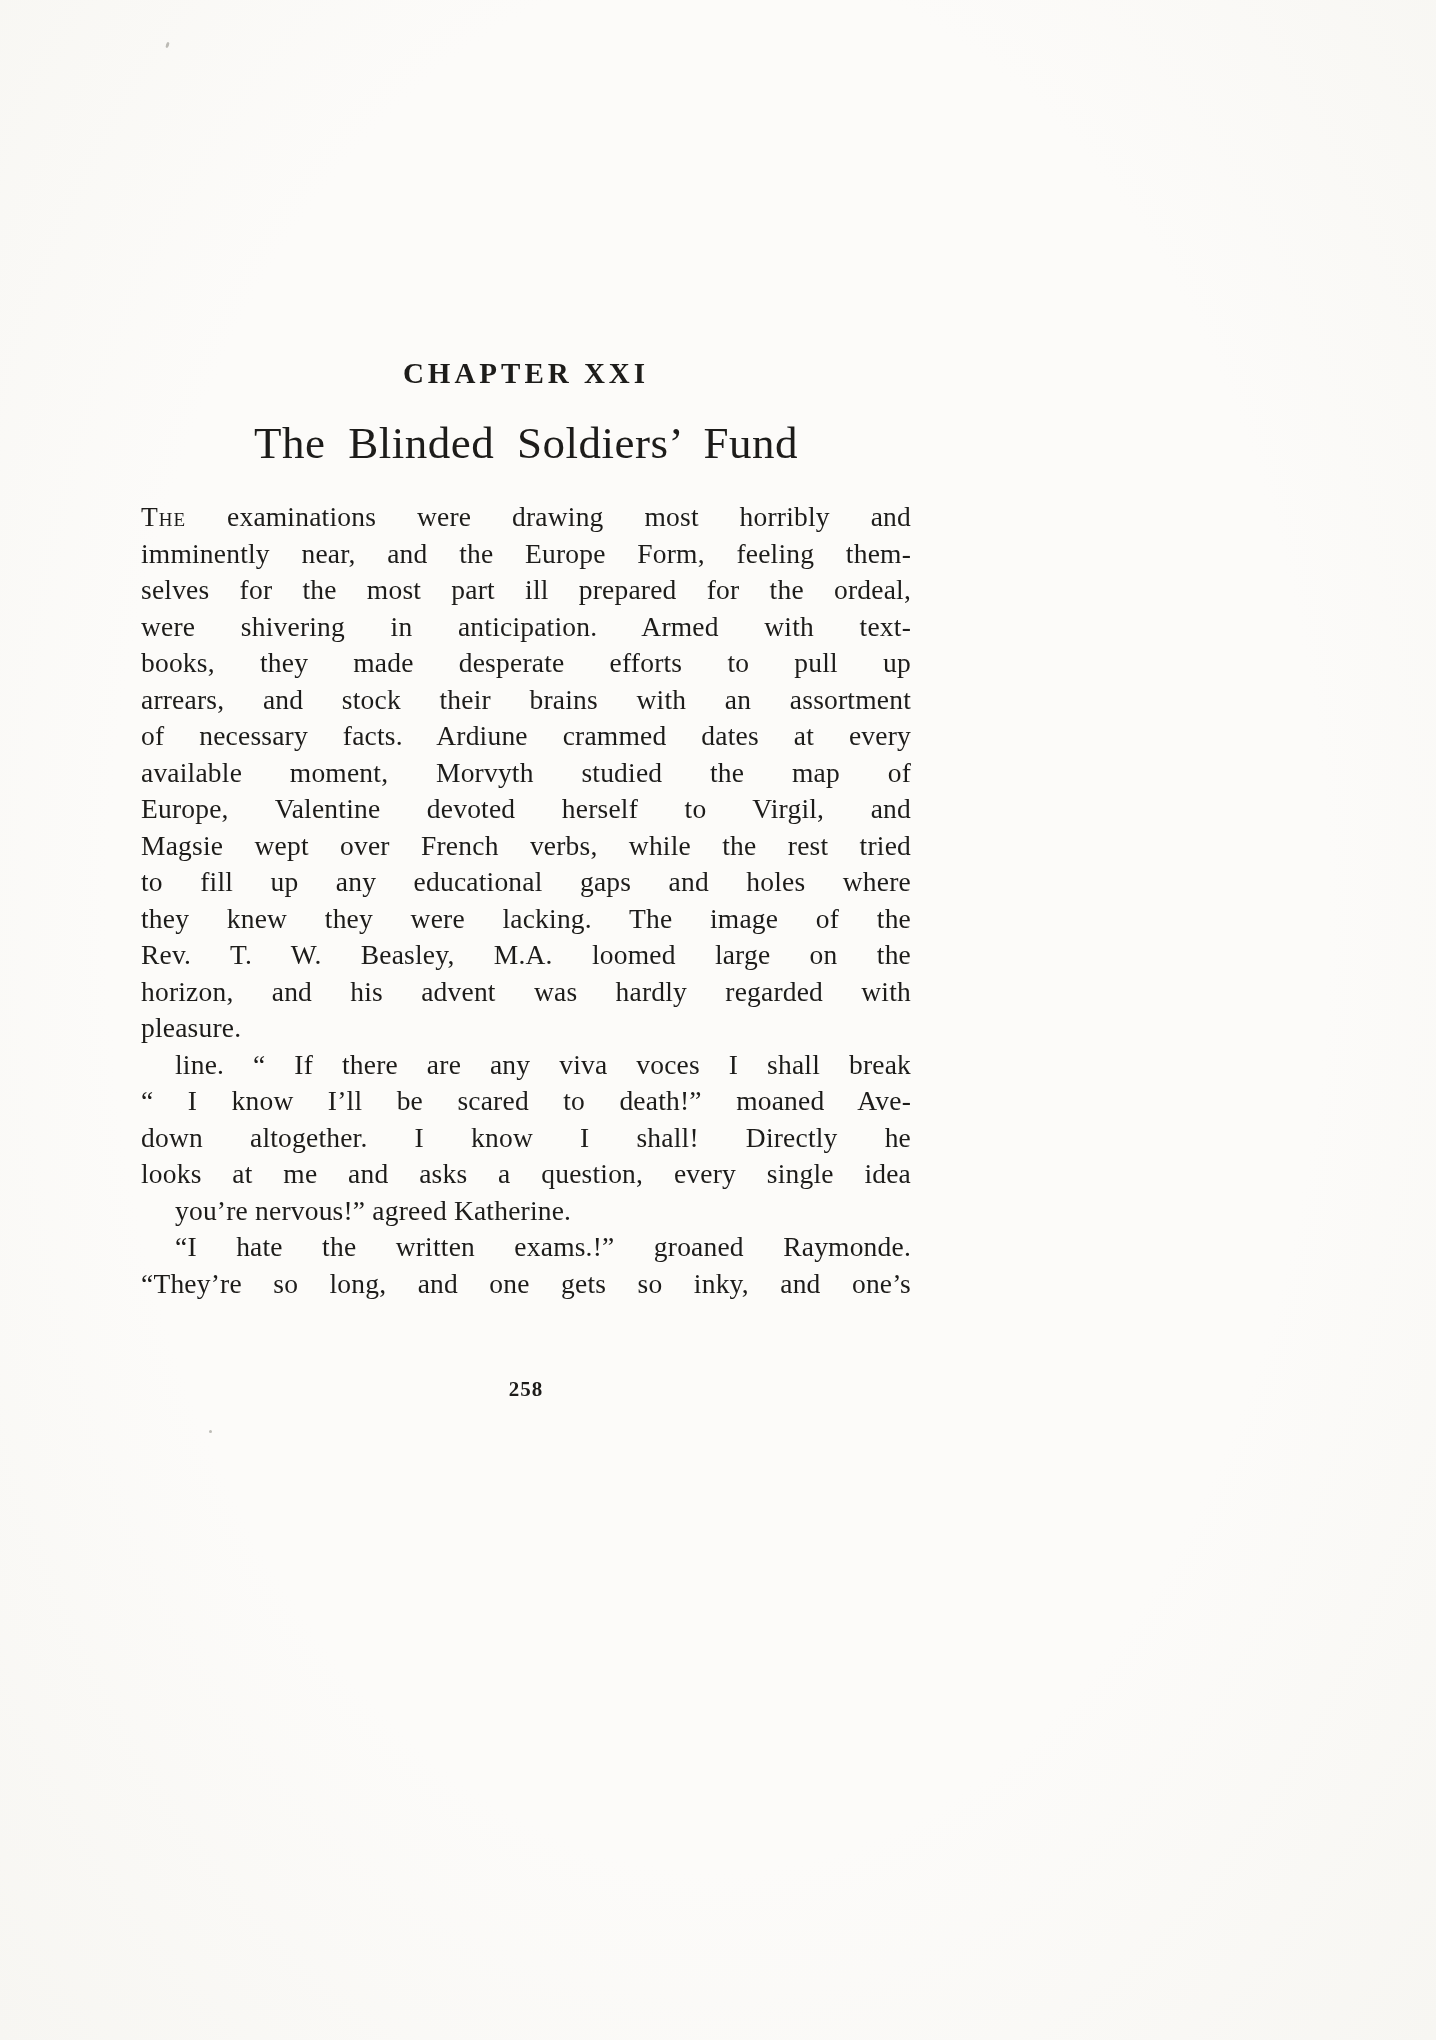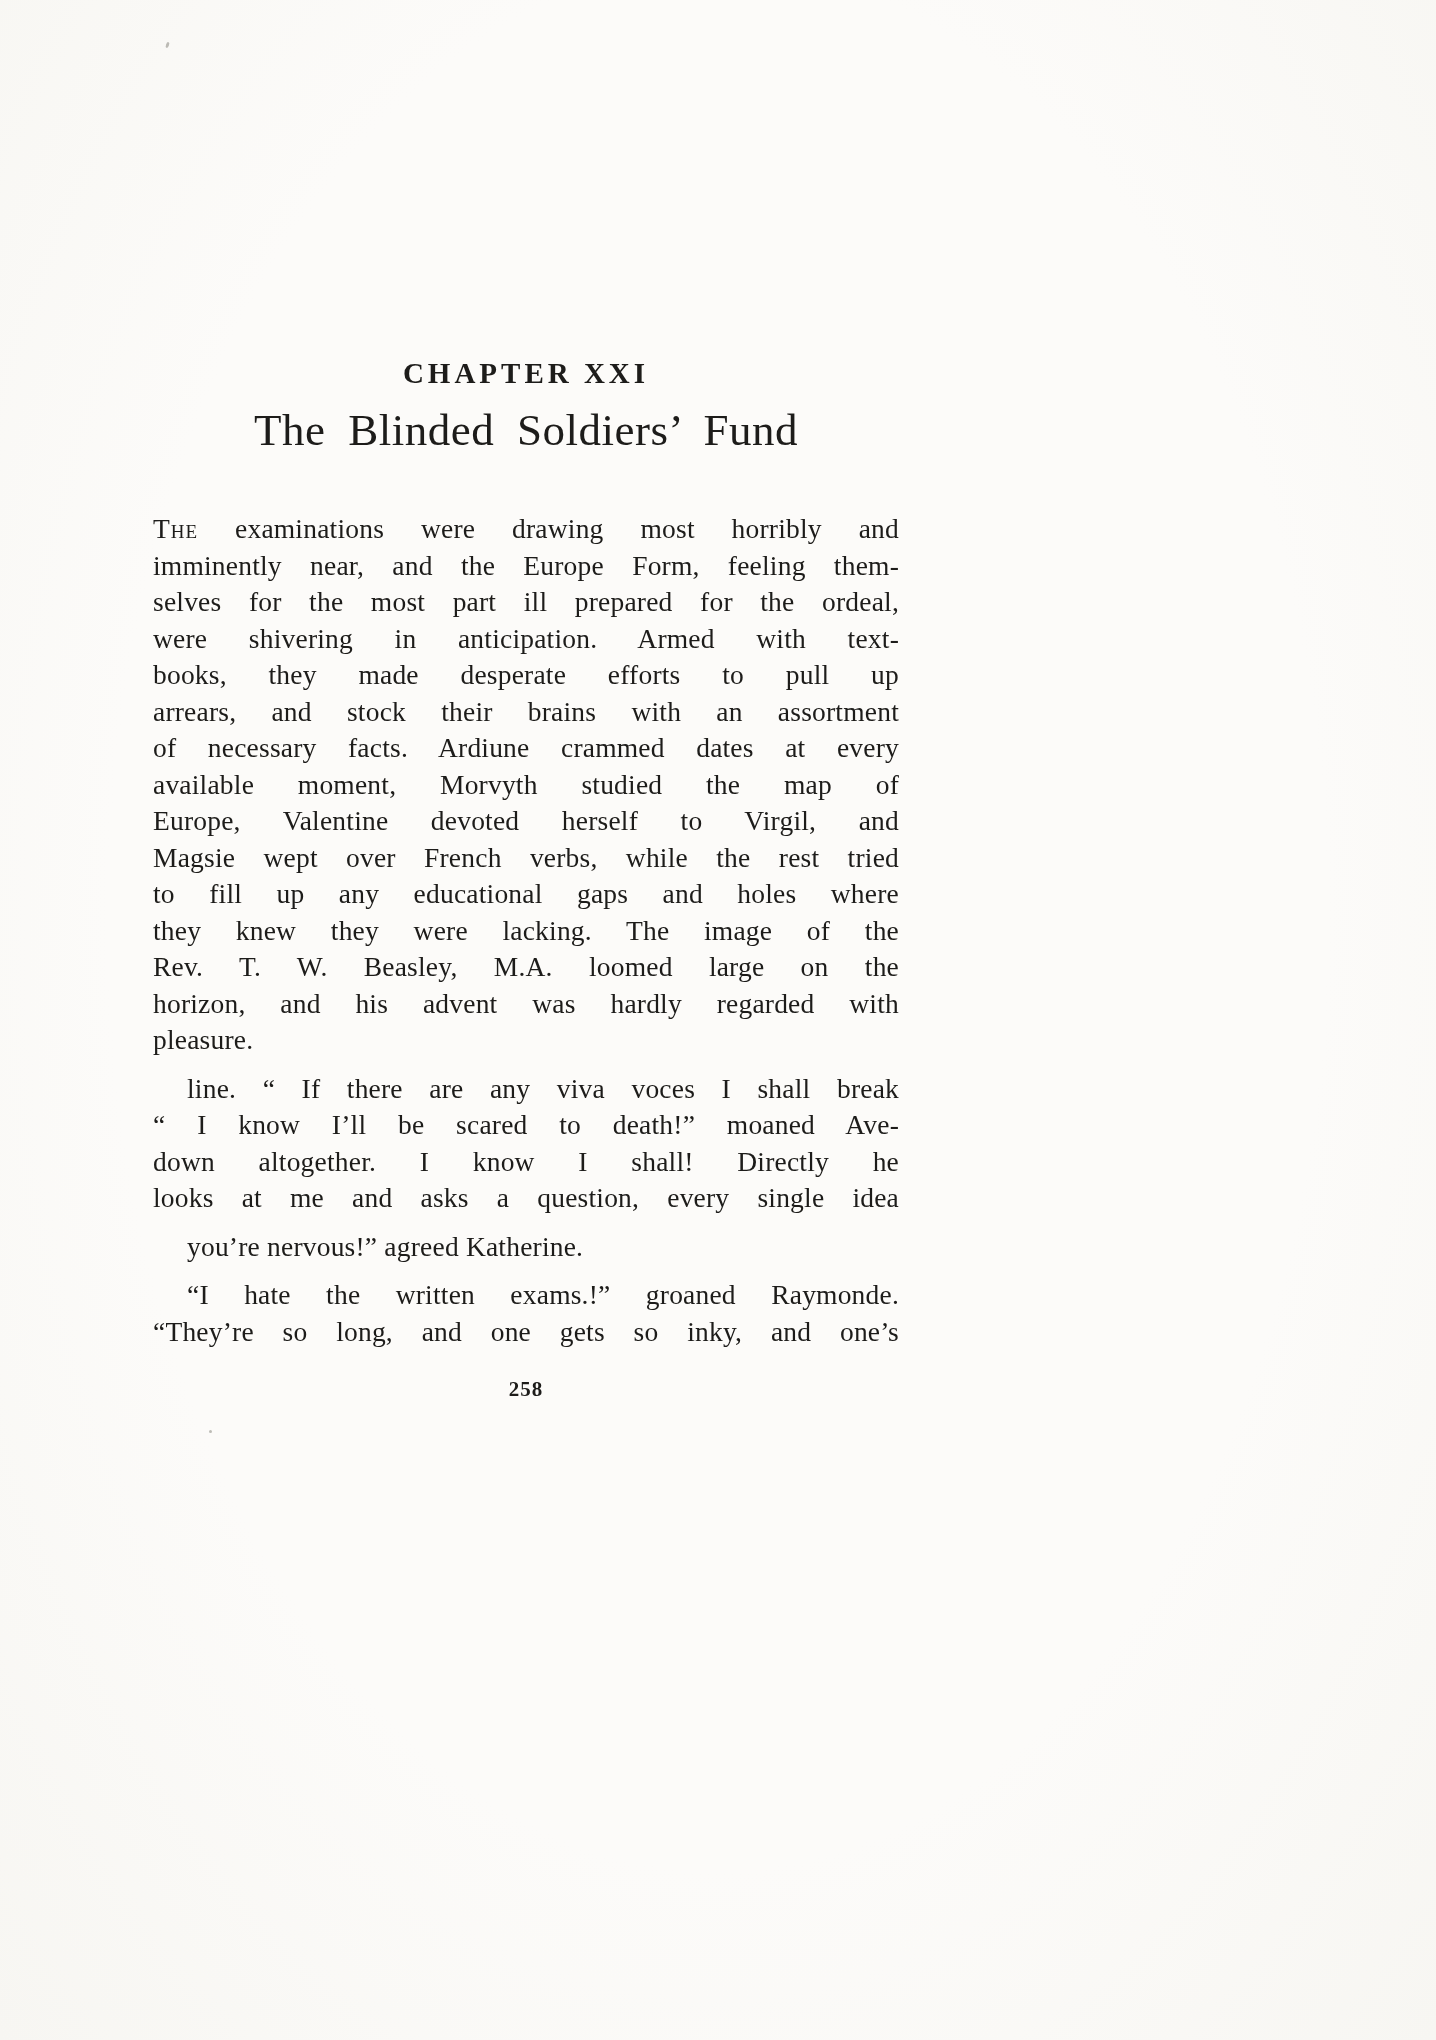--- a/index.html
+++ b/index.html
@@ -33,37 +33,37 @@
     text-align: center;
     font-size: 29px;
     font-weight: 700;
     letter-spacing: 4px;
   }
   .title {
     position: absolute;
     top: 404px;
     left: 0;
     right: 0;
-    margin: 0;
+    margin: 13px;
     text-align: center;
     font-size: 45px;
     font-weight: 400;
     word-spacing: 11px;
     letter-spacing: 0.5px;
   }
   .body-text {
     position: absolute;
     top: 499px;
     left: 0;
     width: 100%;
     font-size: 27.5px;
     line-height: 36.5px;
     letter-spacing: 0.2px;
   }
-  .paragraph { margin: 12px; }
+  .paragraph { margin: 0; }
   .line {
     text-align: justify;
     text-align-last: justify;
   }
   .line.last {
     text-align-last: left;
   }
   .paragraph.indent .line:first-child {
     text-indent: 34px;
   }

